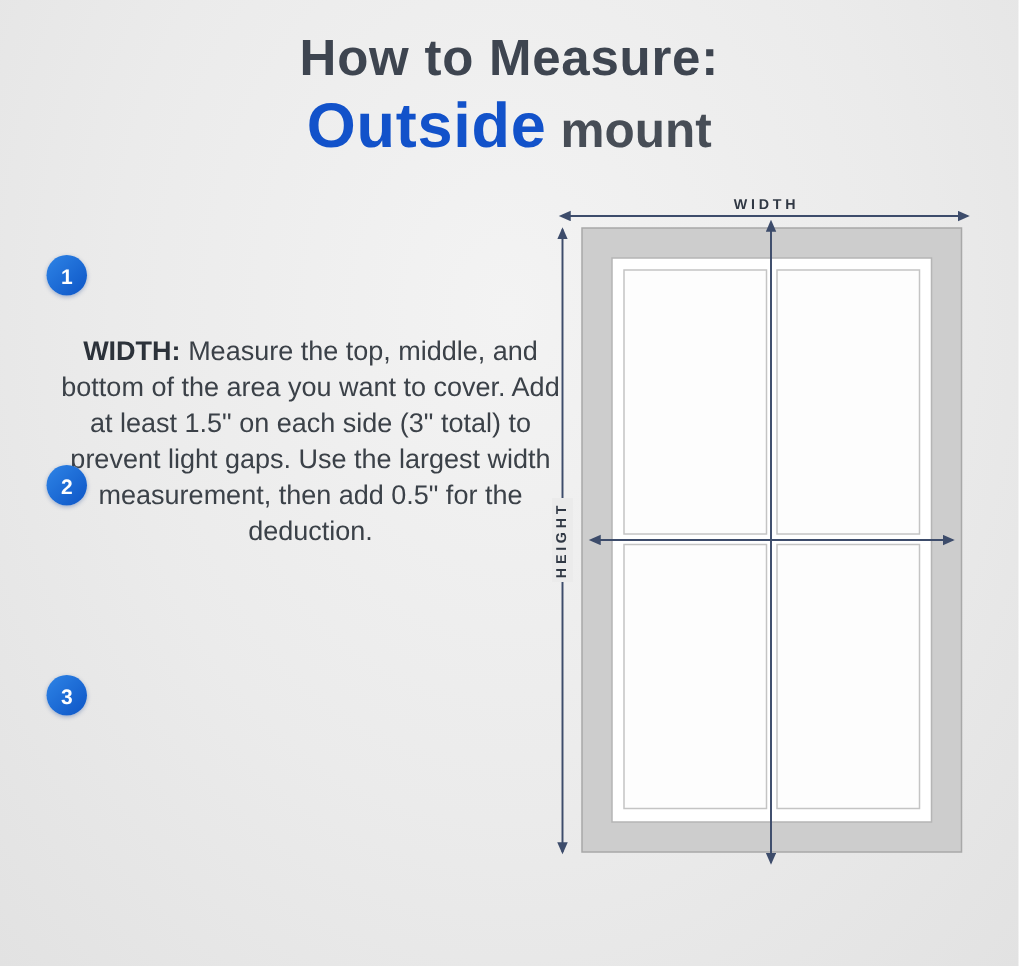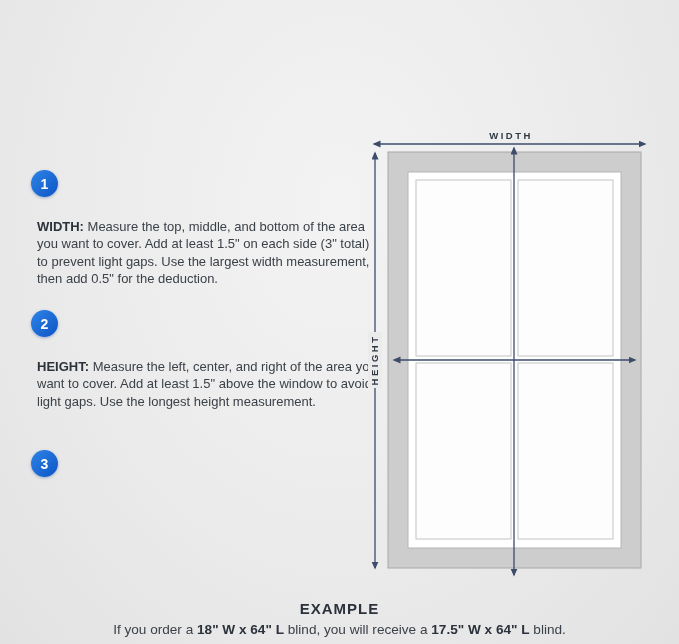--- a/index.html
+++ b/index.html
@@ -22,53 +22,55 @@
   
   .step-badge{
     position:absolute;left:31px;width:27px;height:27px;border-radius:50%;
     background:linear-gradient(135deg,#2e84e6 0%,#0d55c6 100%);
     color:#fff;font-size:14px;font-weight:bold;
     display:flex;align-items:center;justify-content:center;
     box-shadow:0 1px 3px rgba(20,60,140,.35);
   }
   .step-text{
     position:absolute;left:37px;width:340px;
-    font-size:13px;line-height:1.33;color:#3b4148;
+    font-size:18px;line-height:1.33;color:#3b4148;text-align:center;
   }
   .step-label{font-weight:bold;color:#2c323a;}
   #badge-1{top:170px;} #text-1{top:205px;}
   #badge-2{top:310px;} #text-2{top:345px;}
   #badge-3{top:450px;} #text-3{top:485px;}
 
   
   .diagram{position:absolute;left:357px;top:130px;width:300px;height:462px;}
 
   
   .example{position:absolute;left:0;right:0;bottom:7px;text-align:center;}
   .example-heading{font-size:15px;font-weight:bold;color:#2b323b;letter-spacing:1px;margin-bottom:5px;}
   .example-text{font-size:13.6px;color:#3b4148;}
   .example-text b{color:#2b323b;}
 </style>
 </head>
 <body>
 
 <div class="page">
 
+  <header class="title">
+    <div class="title-line1">How to Measure:</div>
+    <div class="title-line2">
+      <span class="title-accent">Outside</span><span class="title-rest"> mount</span>
+    </div>
+  </header>
 
   <div id="badge-1" class="step-badge">1</div>
   <p id="text-1" class="step-text">
     <span class="step-label">WIDTH:</span>
     <span>Measure the top, middle, and bottom of the area you want to cover. Add at least 1.5" on each side (3" total) to prevent light gaps. Use the largest width measurement, then add 0.5" for the deduction.</span>
   </p>
 
   <div id="badge-2" class="step-badge">2</div>
-  <p id="text-2" class="step-text">
-    <span class="step-label">HEIGHT:</span>
-    <span>Measure the left, center, and right of the area you want to cover. Add at least 1.5" above the window to avoid light gaps. Use the longest height measurement.</span>
-  </p>
 
   <div id="badge-3" class="step-badge">3</div>
 
   <div class="diagram">
     <svg width="300" height="462" viewBox="0 0 300 462">
       <defs>
         <marker id="ah" markerWidth="9" markerHeight="8" refX="6.5" refY="3.5" orient="auto-start-reverse" markerUnits="userSpaceOnUse">
           <path d="M0,0 L8,3.5 L0,7 Z" fill="#3d4c6b"></path>
         </marker>
       </defs>
@@ -95,20 +97,14 @@
 
       <g>
         <line x1="157" y1="18" x2="157" y2="445" stroke="#3d4c6b" stroke-width="1.3" marker-start="url(#ah)" marker-end="url(#ah)"></line>
       </g>
       <g>
         <line x1="37" y1="230" x2="278" y2="230" stroke="#3d4c6b" stroke-width="1.3" marker-start="url(#ah)" marker-end="url(#ah)"></line>
       </g>
     </svg>
   </div>
 
-  <footer class="example">
-    <div class="example-heading">EXAMPLE</div>
-    <div class="example-text">
-      <span>If you order a </span><b>18" W x 64" L</b><span> blind, you will receive a </span><b>17.5" W x 64" L</b><span> blind.</span>
-    </div>
-  </footer>
 
 </div>
 
 </body></html>

